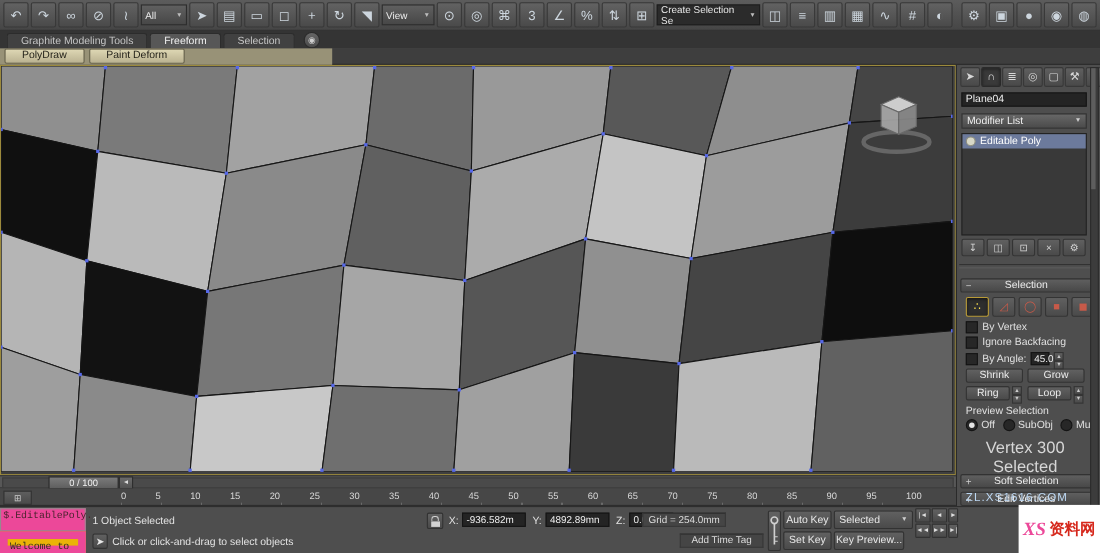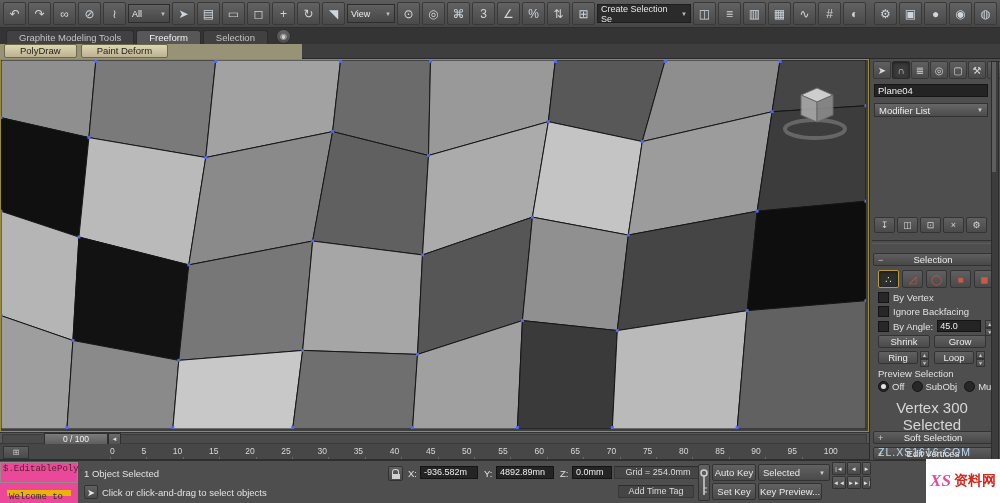--- a/index.html
+++ b/index.html
@@ -71,21 +71,21 @@
         background:linear-gradient(#5f5f5f,#484848);border:1px solid #323232;border-radius:2px}
   .roll .pm{position:absolute;left:4px;font-size:9px;color:#cfcfcf}
 
   .so-row{position:absolute;left:8px;top:211px;display:flex;gap:3px}
   .so-btn{width:19px;height:16px;display:flex;align-items:center;justify-content:center;font-size:10px;
           color:#c75a49;background:linear-gradient(#606060,#4a4a4a);border:1px solid #343434;border-radius:2px}
   .so-btn.active{color:#ffe34d;background:#2e2e2e;box-shadow:inset 0 1px 3px #141414;border-color:#b99b37}
 
   .chk-row{position:absolute;left:8px;display:flex;align-items:center;gap:4px;font-size:9.5px;color:#e0e0e0}
   .chk{width:9px;height:9px;background:#272727;border:1px solid #141414}
-  .val{box-sizing:border-box;height:12px;line-height:10px;width:44px;background:#242424;
+  .val{box-sizing:border-box;height:12px;line-height:10px;width:17px;background:#242424;
        border:1px solid #141414;color:#efefef;font-size:9px;padding:0 2px}
   .spin{display:flex;flex-direction:column;width:9px;height:12px}
   .spin span{flex:1;display:flex;align-items:center;justify-content:center;font-size:5px;color:#ccc;
              background:linear-gradient(#606060,#4a4a4a);border:1px solid #343434}
   .pbtn{box-sizing:border-box;height:13px;display:flex;align-items:center;justify-content:center;
         font-size:9.5px;color:#ececec;background:linear-gradient(#616161,#4a4a4a);
         border:1px solid #333;border-radius:2px}
   .radio{width:9px;height:9px;border-radius:50%;background:#272727;border:1px solid #141414;position:relative}
   .radio.sel::after{content:"";position:absolute;left:2px;top:2px;width:5px;height:5px;border-radius:50%;background:#e4e4e4}
   #sel-count{position:absolute;left:0;top:340px;width:124px;text-align:center;font-size:15px;color:#d6d6d6}
@@ -294,20 +294,26 @@
       <div class="p-tab">◎</div>
       <div class="p-tab">▢</div>
       <div class="p-tab">⚒</div>
       <div class="p-tab">▸</div>
     </div>
   <div id="obj-name">Plane04</div>
   <div id="modifier-list">
     <span>Modifier List</span>
     <span class="dd-arrow">▼</span>
   </div>
+  <div id="stack">
+    <div class="stack-row">
+      <span class="bulb"></span>
+      <span>Editable Poly</span>
+    </div>
+  </div>
   <div id="stack-bar">
       <div class="sbtn">↧</div>
       <div class="sbtn">◫</div>
       <div class="sbtn">⊡</div>
       <div class="sbtn">×</div>
       <div class="sbtn">⚙</div>
     </div>
   <div class="p-div"></div>
 
   <div class="roll" style="top:194px">
@@ -425,21 +431,21 @@
     <span class="lockbody"></span>
   </div>
 
   <div class="sb-text" style="left:408px;top:7px">X:</div>
   <div class="sb-field" style="left:420px;top:5px;width:58px">-936.582m</div>
   <div class="sb-text" style="left:484px;top:7px">Y:</div>
   <div class="sb-field" style="left:496px;top:5px;width:58px">4892.89mn</div>
   <div class="sb-text" style="left:560px;top:7px">Z:</div>
   <div class="sb-field" style="left:572px;top:5px;width:40px">0.0mm</div>
 
-  <div class="sb-sunk" style="left:614px;top:5px;width:88px">Grid = 254.0mm</div>
+  <div class="sb-sunk" style="left:584px;top:5px;width:76px">Grid = 254.0mm</div>
   <div class="sb-sunk" style="left:618px;top:24px;width:76px">Add Time Tag</div>
 
   <div class="sb-btn" style="left:698px;top:3px;width:12px;height:37px">
     <svg width="8" height="30">
       <circle cx="4" cy="5" r="3" fill="none" stroke="#cfcfcf" stroke-width="1.5"></circle>
       <line x1="4" y1="8" x2="4" y2="27" stroke="#cfcfcf" stroke-width="1.5"></line>
       <line x1="4" y1="20" x2="7" y2="20" stroke="#cfcfcf"></line>
       <line x1="4" y1="24" x2="7" y2="24" stroke="#cfcfcf"></line>
     </svg>
   </div>

